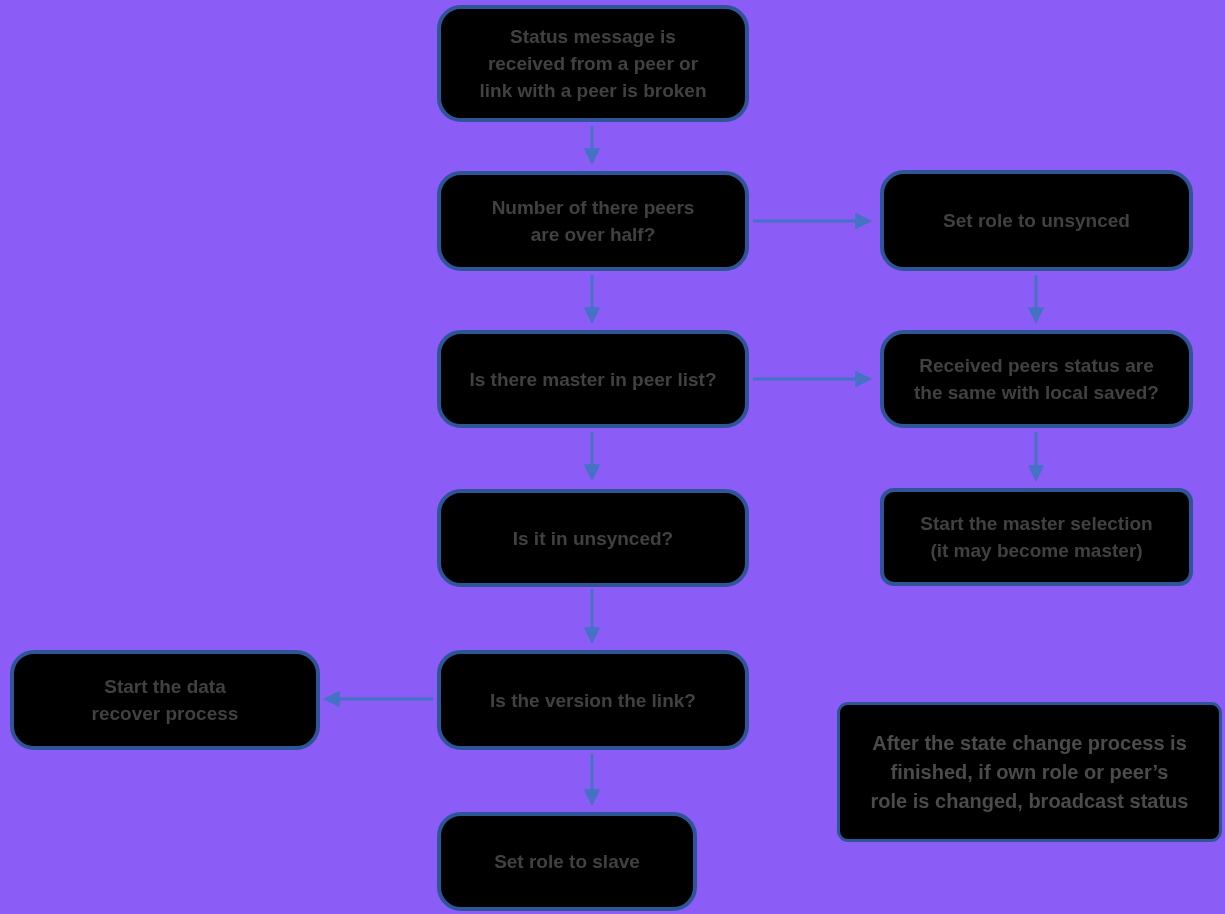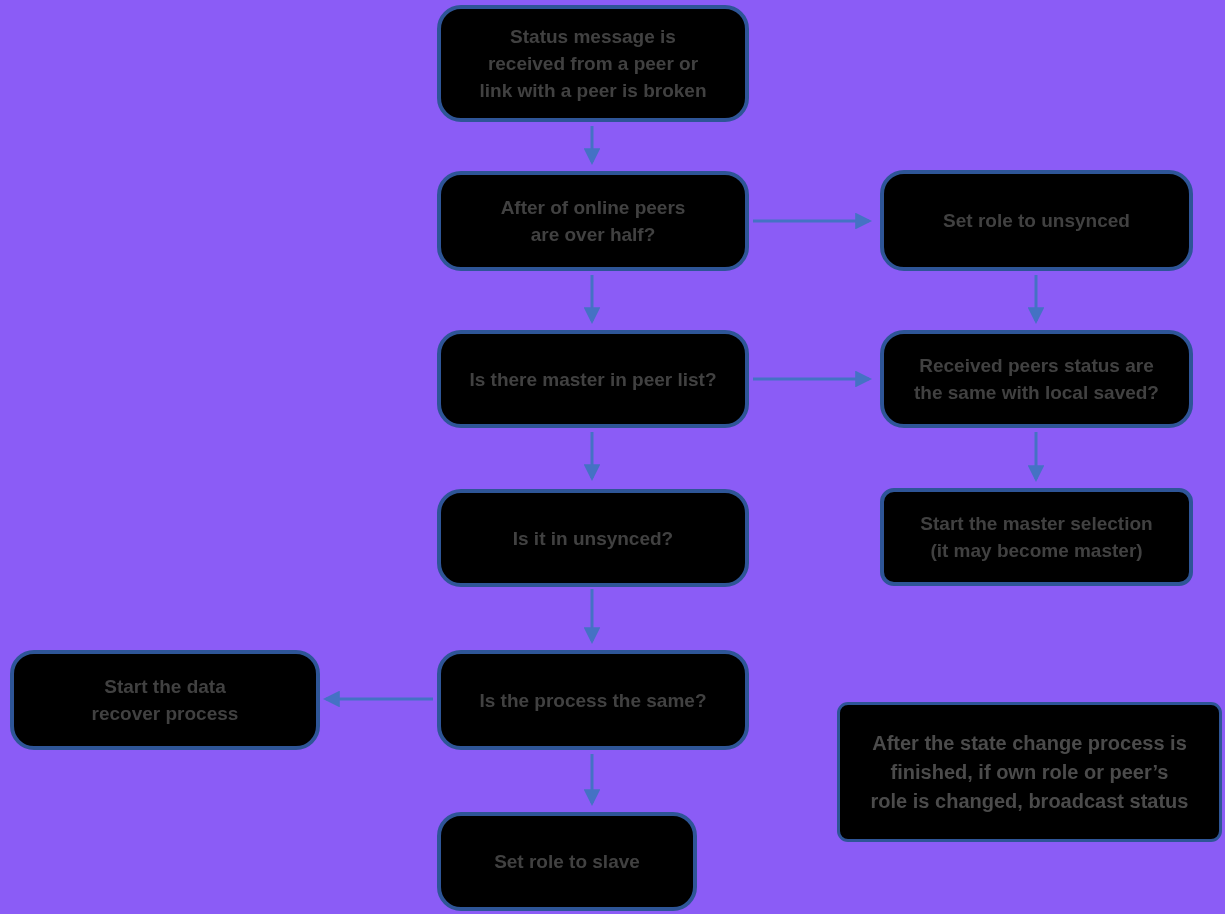--- a/index.html
+++ b/index.html
@@ -90,21 +90,21 @@
     </g>
   </svg>
 
   <div class="node" id="n-start">
     <span class="node-text">Status message is
 received from a peer or
 link with a peer is broken</span>
   </div>
 
   <div class="node" id="n-online-peers">
-    <span class="node-text">After of online peers
+    <span class="node-text">Number of there peers
 are over half?</span>
   </div>
 
   <div class="node" id="n-set-unsynced">
     <span class="node-text">Set role to unsynced</span>
   </div>
 
   <div class="node" id="n-master-in-list">
     <span class="node-text">Is there master in peer list?</span>
   </div>
@@ -117,21 +117,21 @@
   <div class="node" id="n-in-unsynced">
     <span class="node-text">Is it in unsynced?</span>
   </div>
 
   <div class="node" id="n-master-selection">
     <span class="node-text">Start the master selection
 (it may become master)</span>
   </div>
 
   <div class="node" id="n-version-same">
-    <span class="node-text">Is the process the same?</span>
+    <span class="node-text">Is the version the link?</span>
   </div>
 
   <div class="node" id="n-data-recover">
     <span class="node-text">Start the data
 recover process</span>
   </div>
 
   <div class="node" id="n-set-slave">
     <span class="node-text">Set role to slave</span>
   </div>

